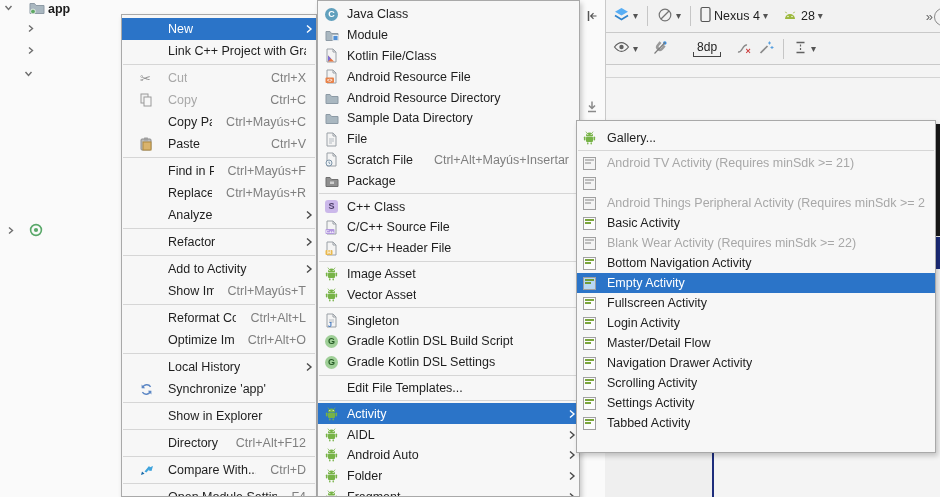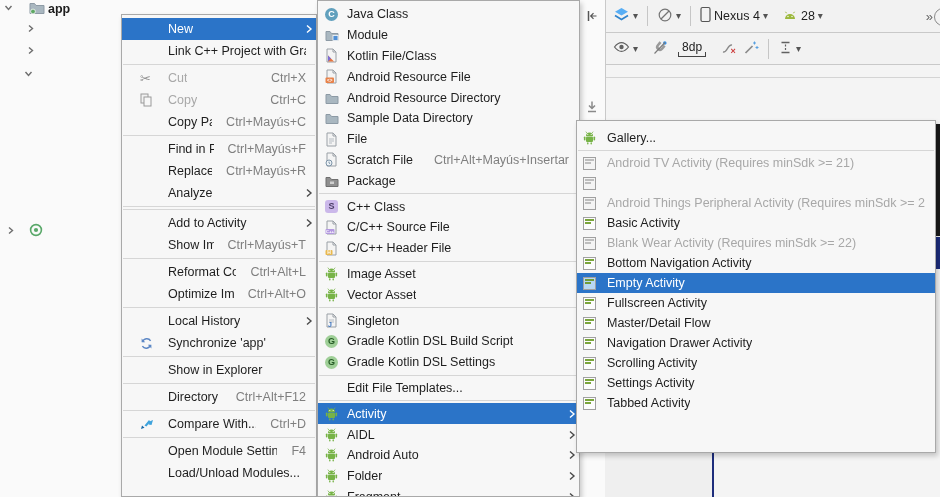--- a/index.html
+++ b/index.html
@@ -159,21 +159,21 @@
               </svg></span>
           <span class="dd">▾</span>
         </span>
         <span class="tbtn" style="margin-left:8px">
           <span><svg width="16" height="15" viewBox="0 0 16 15">
                 <path d="M4 3v4a4 4 0 0 0 8 0V3h-2.6v4a1.4 1.4 0 0 1-2.8 0V3z" fill="#9a9a9a" transform="rotate(40 8 7)"></path>
                 <circle cx="12.8" cy="3" r="1.8" fill="#3b8fe0"></circle>
                 <line x1="2.5" y1="13.5" x2="13" y2="2.5" stroke="#7a7a7a" stroke-width="1.1"></line>
               </svg></span>
         </span>
-        <span class="tbtn" style="margin-left:4px">
+        <span class="tbtn" style="margin-left:19px">
           <span class="bracket">8dp</span>
         </span>
         <span class="tbtn" style="margin-left:8px">
           <span><svg width="17" height="15" viewBox="0 0 17 15">
                 <path d="M3 12c4.5 1 4.5-8 9-7" fill="none" stroke="#8a8a8a" stroke-width="1.5"></path>
                 <text x="10.5" y="14" font-size="9" font-weight="bold" fill="#cc3b3b">×</text>
               </svg></span>
         </span>
         <span class="tbtn">
           <span><svg width="16" height="15" viewBox="0 0 16 15">
@@ -231,20 +231,31 @@
           </svg>
         </span>
         <span class="mi-label">Copy</span>
         <span class="mi-shortcut">Ctrl+C</span>
       </div>
       <div class="mi">
         <span class="mi-icon"></span>
         <span class="mi-label">Copy Path</span>
         <span class="mi-shortcut">Ctrl+Mayús+C</span>
       </div>
+      <div class="mi">
+        <span class="mi-icon">
+          <svg width="12" height="14" viewBox="0 0 12 14">
+            <rect x="1" y="2" width="10" height="11" rx="1" fill="#bdbdbd" stroke="#8d8d8d"></rect>
+            <rect x="4" y="0.5" width="4" height="3" rx="0.5" fill="#9e9e9e"></rect>
+            <rect x="3" y="5" width="8" height="8" fill="#d9b36c" stroke="#b08a3e"></rect>
+          </svg>
+        </span>
+        <span class="mi-label">Paste</span>
+        <span class="mi-shortcut">Ctrl+V</span>
+      </div>
       <div class="sep"></div>
       <div class="mi">
         <span class="mi-icon"></span>
         <span class="mi-label">Find in Path...</span>
         <span class="mi-shortcut">Ctrl+Mayús+F</span>
       </div>
       <div class="mi">
         <span class="mi-icon"></span>
         <span class="mi-label">Replace in Path...</span>
         <span class="mi-shortcut">Ctrl+Mayús+R</span>
@@ -252,20 +263,29 @@
       <div class="mi">
         <span class="mi-icon"></span>
         <span class="mi-label">Analyze</span>
         <span class="mi-arrow">
           <svg width="8" height="10" viewBox="0 0 8 10">
             <path d="M2 1.5l4 3.5-4 3.5" fill="none" stroke="currentColor" stroke-width="1.4"></path>
           </svg>
         </span>
       </div>
       <div class="sep"></div>
+      <div class="mi">
+        <span class="mi-icon"></span>
+        <span class="mi-label">Refactor</span>
+        <span class="mi-arrow">
+          <svg width="8" height="10" viewBox="0 0 8 10">
+            <path d="M2 1.5l4 3.5-4 3.5" fill="none" stroke="currentColor" stroke-width="1.4"></path>
+          </svg>
+        </span>
+      </div>
       <div class="sep"></div>
       <div class="mi">
         <span class="mi-icon"></span>
         <span class="mi-label">Add to Activity</span>
         <span class="mi-arrow">
           <svg width="8" height="10" viewBox="0 0 8 10">
             <path d="M2 1.5l4 3.5-4 3.5" fill="none" stroke="currentColor" stroke-width="1.4"></path>
           </svg>
         </span>
       </div>
@@ -727,20 +747,29 @@
         </span>
         <span class="mi-label">Fullscreen Activity</span>
       </div>
       <div class="mi">
         <span class="mi-icon">
           <span class="tpl" style="background:#fdfdfd">
             <i style="background:#7aa53c"></i>
             <i class="s" style="background:#7aa53c"></i>
           </span>
         </span>
+        <span class="mi-label">Login Activity</span>
+      </div>
+      <div class="mi">
+        <span class="mi-icon">
+          <span class="tpl" style="background:#fdfdfd">
+            <i style="background:#7aa53c"></i>
+            <i class="s" style="background:#7aa53c"></i>
+          </span>
+        </span>
         <span class="mi-label">Master/Detail Flow</span>
       </div>
       <div class="mi">
         <span class="mi-icon">
           <span class="tpl" style="background:#fdfdfd">
             <i style="background:#7aa53c"></i>
             <i class="s" style="background:#7aa53c"></i>
           </span>
         </span>
         <span class="mi-label">Navigation Drawer Activity</span>

